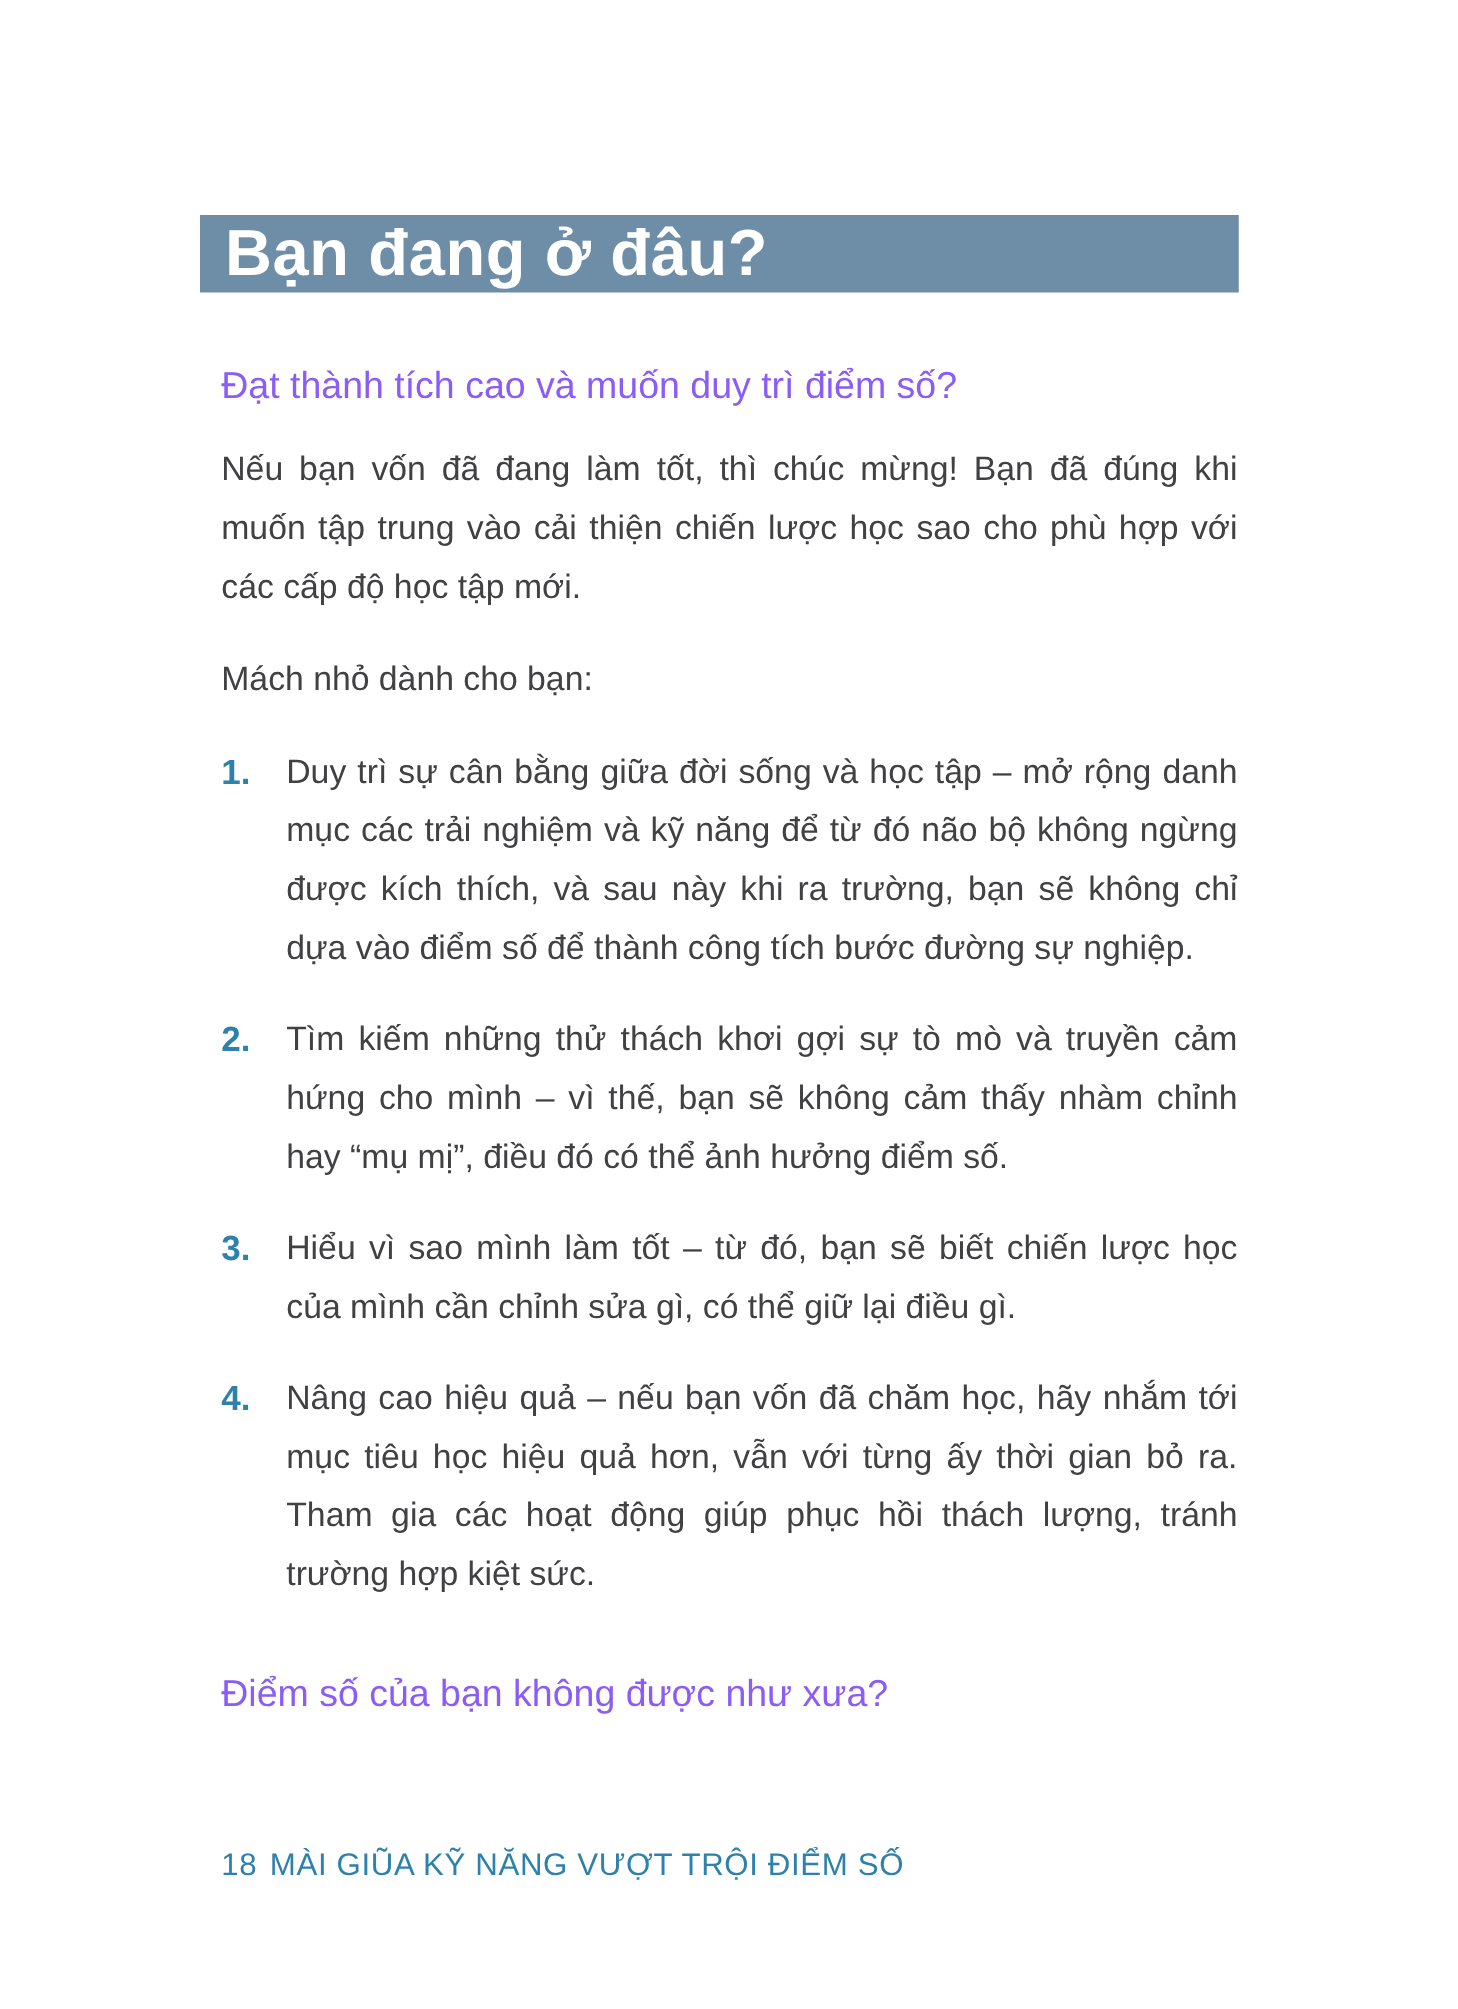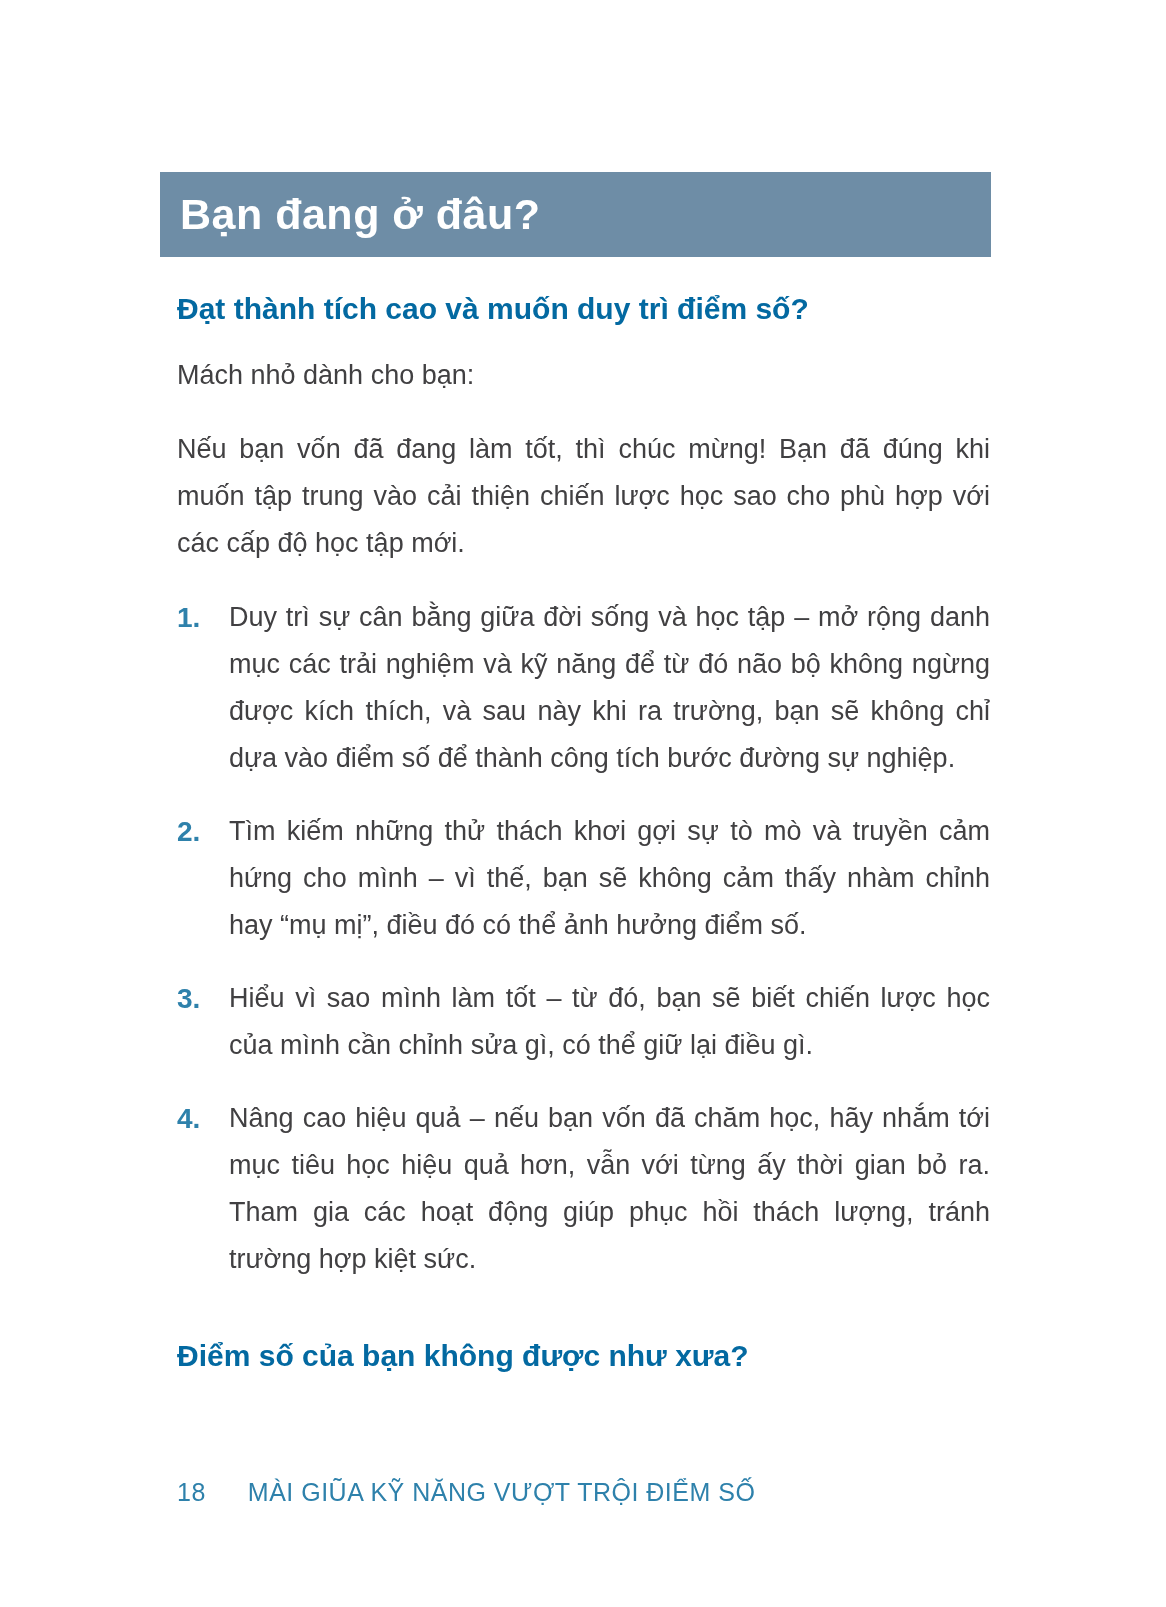--- a/index.html
+++ b/index.html
@@ -16,42 +16,42 @@
     width: 1166px;
     height: 1607px;
     overflow: hidden;
     background: #ffffff;
   }
   .banner {
     position: absolute;
     left: 160px;
     top: 172px;
     width: 831px;
-    height: 85px;
+    height: 62px;
     background: #6e8da6;
     color: #ffffff;
     display: flex;
     align-items: center;
     padding-left: 20px;
-    font-size: 43px;
+    font-size: 52px;
     font-weight: bold;
     letter-spacing: 0.5px;
   }
   .content {
     position: absolute;
     left: 177px;
     top: 242px;
     width: 813px;
   }
   .section-heading {
     margin-top: 50px;
     font-size: 30px;
     line-height: 34px;
-    color: #0369a1;
-    font-weight: bold;
+    color: #8b5cf6;
+    font-weight: normal;
   }
   .heading-2 { margin-top: 56px; }
   .para {
     margin-top: 26px;
     font-size: 27px;
     line-height: 47px;
     text-align: justify;
     color: #414042;
   }
   .para.no-justify { text-align: left; }
@@ -78,38 +78,38 @@
   .footer {
     position: absolute;
     left: 177px;
     top: 1478px;
     display: flex;
     align-items: baseline;
     color: #2e81ab;
     font-size: 25px;
     letter-spacing: 0.5px;
   }
-  .footer .page-number { margin-right: 42px; }
+  .footer .page-number { margin-right: 10px; }
 </style>
 </head>
 <body>
 
 <div class="page">
 
   <div class="banner">
     <span>Bạn đang ở đâu?</span>
   </div>
 
   <div class="content">
 
     <h2 class="section-heading">Đạt thành tích cao và muốn duy trì điểm số?</h2>
 
+    <p class="para">Nếu bạn vốn đã đang làm tốt, thì chúc mừng! Bạn đã đúng khi muốn tập trung vào cải thiện chiến lược học sao cho phù hợp với các cấp độ học tập mới.</p>
+
     <p class="para no-justify">Mách nhỏ dành cho bạn:</p>
-
-    <p class="para">Nếu bạn vốn đã đang làm tốt, thì chúc mừng! Bạn đã đúng khi muốn tập trung vào cải thiện chiến lược học sao cho phù hợp với các cấp độ học tập mới.</p>
 
     <div class="numbered-list">
 
       <div class="list-item">
         <div class="list-number">1.</div>
         <div class="list-text">Duy trì sự cân bằng giữa đời sống và học tập – mở rộng danh mục các trải nghiệm và kỹ năng để từ đó não bộ không ngừng được kích thích, và sau này khi ra trường, bạn sẽ không chỉ dựa vào điểm số để thành công tích bước đường sự nghiệp.</div>
       </div>
 
       <div class="list-item">
         <div class="list-number">2.</div>

